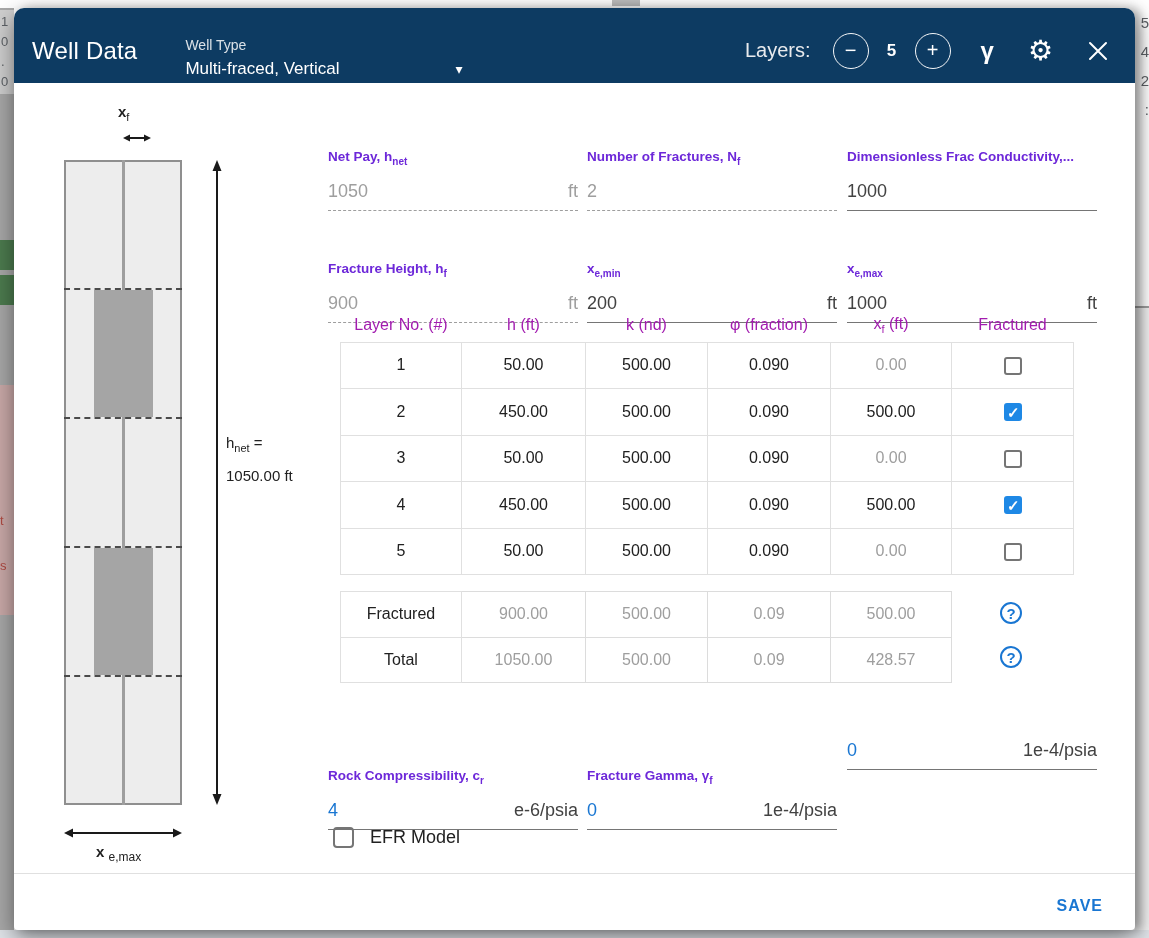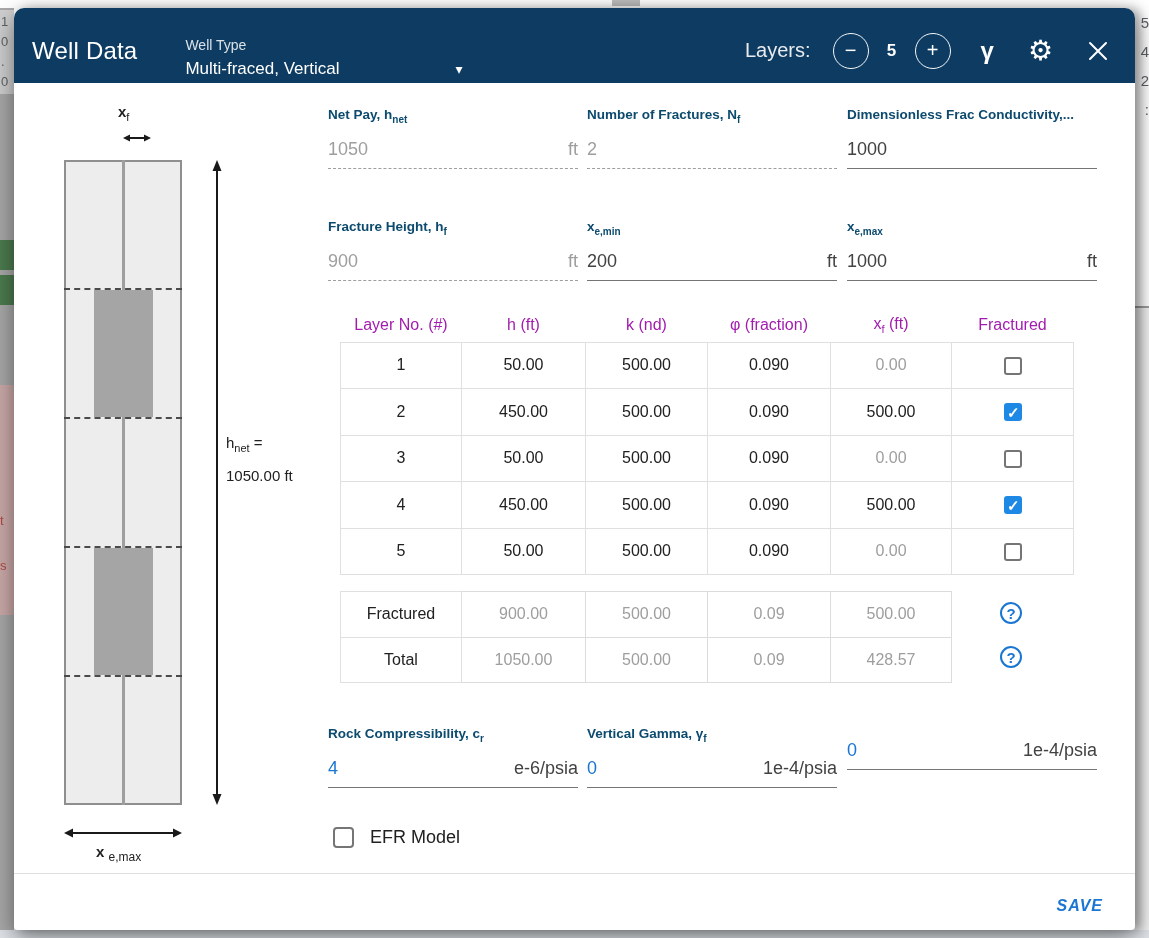--- a/index.html
+++ b/index.html
@@ -58,21 +58,21 @@
   .dg-frac.f1 { top:207px; } .dg-frac.f2 { top:465px; }
   .dg-varrow { position:absolute; left:195px; top:77px; }
   .dg-hnet { position:absolute; left:212px; top:346px; width:110px; font-size:15px; line-height:28px; }
   .dg-hnet sub { font-size:11px; }
   .dg-harrow { position:absolute; left:50px; top:744px; }
   .dg-xemax { position:absolute; left:82px; top:760px; font-size:15px; font-weight:bold;text-align:right; }
   .dg-xemax sub { font-size:12px; font-weight:normal; }
 
   
   .field { position:absolute; width:250px; }
-  .f-label { font-size:13.5px; font-weight:bold; color:#0c4a6e; height:18px; white-space:nowrap; overflow:hidden; }
+  .f-label { font-size:13.5px; font-weight:bold; color:#6d28d9; height:18px; white-space:nowrap; overflow:hidden;margin-top:42px; }
   .f-label sub { font-size:10px; font-weight:bold; }
   .f-row { display:flex; justify-content:space-between; align-items:baseline; margin-top:14px;
            padding-bottom:8px; border-bottom:1px solid #757575; font-size:18px; }
   .field.disabled .f-row { border-bottom:1px dashed #9e9e9e; }
   .field.disabled .f-value, .field.disabled .f-unit { color:#9e9e9e; }
   .f-value { color:#424242; }
   .f-value.blue { color:#1976d2; }
   .f-unit { color:#424242; }
   .c1 { left:314px; } .c2 { left:573px; } .c3 { left:833px; }
   .frow1 { top:24px; } .frow2 { top:136px; } .frow3 { top:643px; }
@@ -99,21 +99,21 @@
   .help-icon { width:22px; height:22px; border:2.5px solid #1976d2; border-radius:50%; color:#1976d2;
                font-size:15px; font-weight:bold; display:flex; align-items:center; justify-content:center; cursor:pointer; }
   .help-icon.h1 { margin-top:11px; } .help-icon.h2 { margin-top:22px; }
 
   
   .efr { position:absolute; left:319px; top:744px; display:flex; align-items:flex-end; gap:16px; }
   .efr .cbx { width:21px; height:21px; border-radius:4px; }
   .efr-label { font-size:18px; }
   .footer-divider { position:absolute; left:0; top:790px; width:1121px; height:0; border-top:1px solid #e0e0e0; }
   .save-btn { position:absolute; right:24px; top:808px; color:#1976d2; font-size:16px; font-weight:bold;
-              letter-spacing:1px; cursor:pointer; padding:6px 8px;font-style:italic; }
+              letter-spacing:1px; cursor:pointer; padding:6px 8px; }
 </style>
 </head>
 <body>
 
 <div class="backdrop-top">
     <div class="bd-grey"></div>
   </div>
 <div class="backdrop-left">
   <div class="frag-digits">
     <span>1</span>
@@ -336,21 +336,21 @@
     </div>
 
     <div class="field c1 frow3">
       <div class="f-label"><span>Rock Compressibility, c</span><sub>r</sub></div>
       <div class="f-row">
           <span class="f-value blue">4</span>
           <span class="f-unit">e-6/psia</span>
         </div>
     </div>
     <div class="field c2 frow3">
-      <div class="f-label"><span>Vertical Gamma, γ</span><sub>f</sub></div>
+      <div class="f-label"><span>Fracture Gamma, γ</span><sub>f</sub></div>
       <div class="f-row">
           <span class="f-value blue">0</span>
           <span class="f-unit">1e-4/psia</span>
         </div>
     </div>
     <div class="field c3 frow3">
       <div class="f-row">
           <span class="f-value blue">0</span>
           <span class="f-unit">1e-4/psia</span>
         </div>

